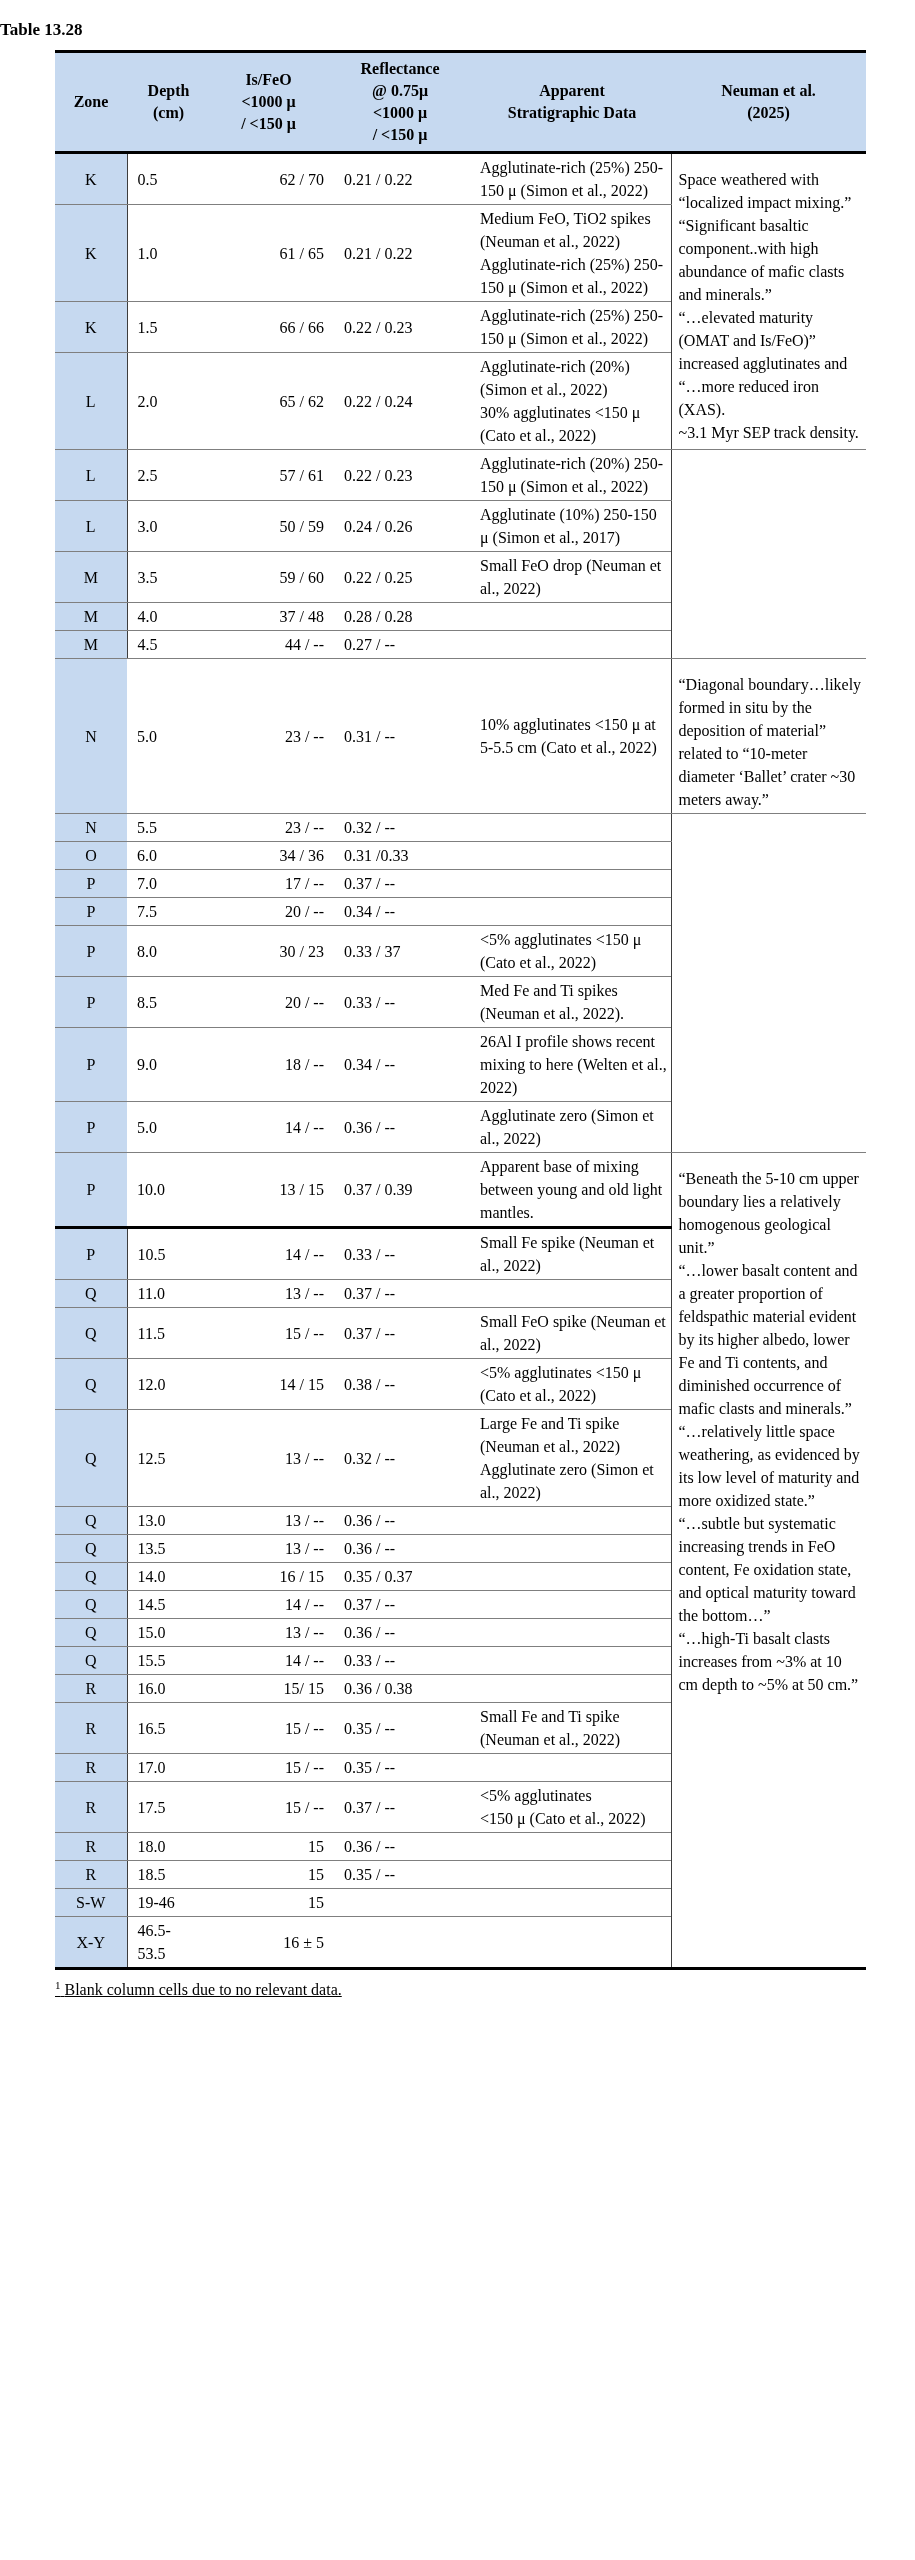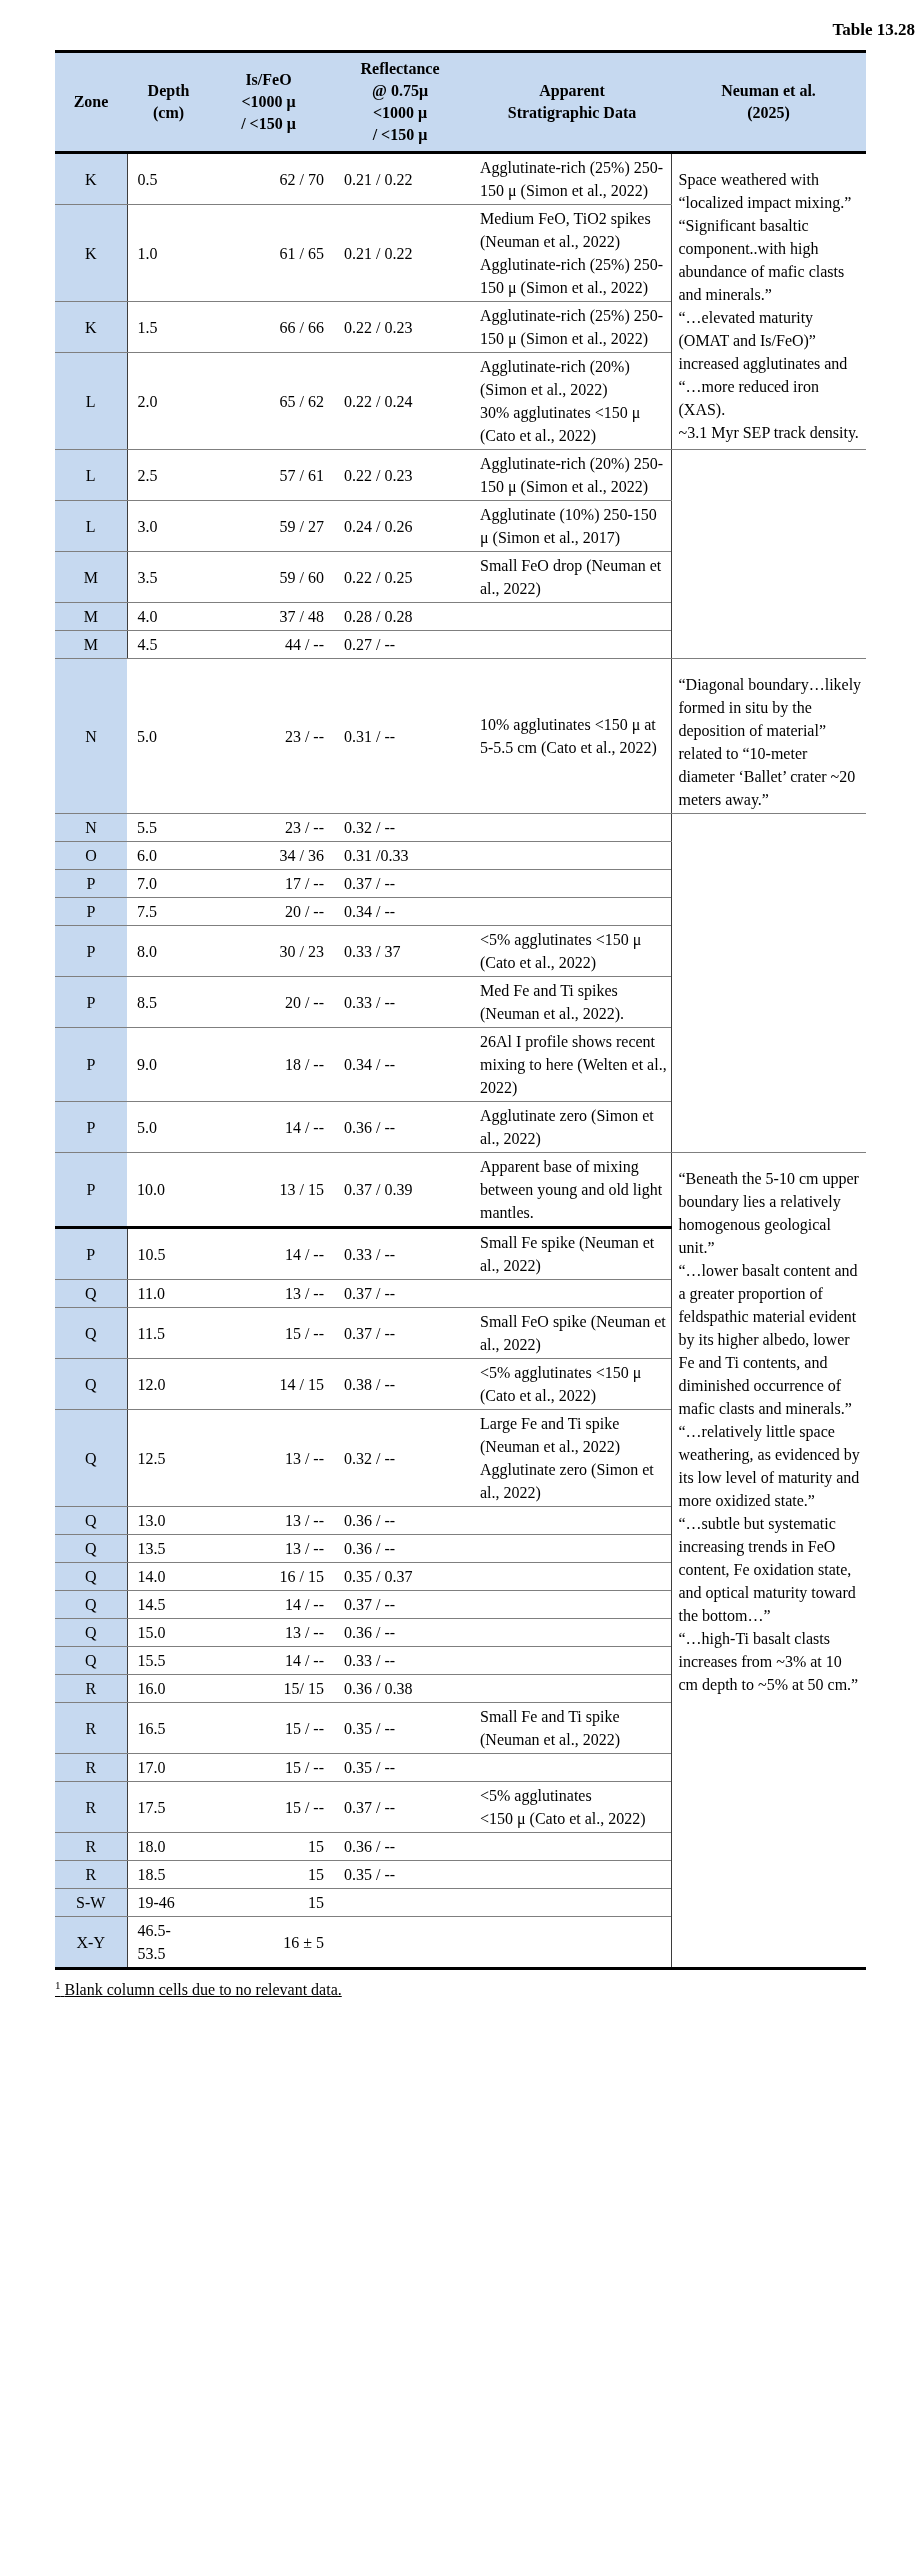--- a/index.html
+++ b/index.html
@@ -1,21 +1,21 @@
 <!DOCTYPE html>
 <html><head>
 <meta charset="utf-8">
 <style>
   html,body{margin:0;padding:0;}
   body{
     width:915px;height:2560px;overflow:hidden;background:#ffffff;
     font-family:"Liberation Serif","DejaVu Serif",serif;color:#000;
     --header-bg:#c6d9f0;--zone-bg:#c6d9f0;--row-line:#7f7f7f;--thick-line:#000;--col-divider:#3d3d3d;
   }
-  .title-block{padding-top:16px;text-align:right;font-weight:bold;font-size:17px;line-height:27px;}
+  .title-block{padding-top:16px;text-align:left;font-weight:bold;font-size:17px;line-height:27px;}
   .title-block sup{font-size:11px;}
   table.strat{
     border-collapse:collapse;table-layout:fixed;width:811px;margin:7px 0 0 55px;
   }
   col.c0{width:72px;}col.c1{width:83px;}col.c2{width:117px;}
   col.c3{width:146px;}col.c4{width:198px;}col.c5{width:195px;}
   th{
     background:var(--header-bg);font-weight:bold;font-size:16px;line-height:22px;
     text-align:center;vertical-align:middle;padding:5px 2px;white-space:pre-line;
     border-top:3px solid var(--thick-line);border-bottom:3px solid var(--thick-line);
@@ -111,21 +111,21 @@
         <td class="zone vline">L</td>
         <td class="depth">2.5</td>
         <td class="isfeo">57 / 61</td>
         <td class="refl">0.22 / 0.23</td>
         <td class="apparent">Agglutinate-rich (20%) 250-150 μ (Simon et al., 2022)</td>
         <td class="neuman" rowspan="5"></td>
       </tr>
       <tr>
         <td class="zone vline">L</td>
         <td class="depth">3.0</td>
-        <td class="isfeo">59 / 27</td>
+        <td class="isfeo">50 / 59</td>
         <td class="refl">0.24 / 0.26</td>
         <td class="apparent">Agglutinate (10%) 250-150 μ (Simon et al., 2017)</td>
       </tr>
       <tr>
         <td class="zone vline">M</td>
         <td class="depth">3.5</td>
         <td class="isfeo">59 / 60</td>
         <td class="refl">0.22 / 0.25</td>
         <td class="apparent">Small FeO drop (Neuman et al., 2022)</td>
       </tr>
@@ -142,21 +142,21 @@
         <td class="isfeo">44 / --</td>
         <td class="refl">0.27 / --</td>
         <td class="apparent"></td>
       </tr>
       <tr>
         <td class="zone">N</td>
         <td class="depth">5.0</td>
         <td class="isfeo">23 / --</td>
         <td class="refl">0.31 / --</td>
         <td class="apparent">10% agglutinates &lt;150 μ at 5-5.5 cm (Cato et al., 2022)</td>
-        <td class="neuman" rowspan="1">“Diagonal boundary…likely formed in situ by the deposition of material” related to “10-meter diameter ‘Ballet’ crater ~20 meters away.”</td>
+        <td class="neuman" rowspan="1">“Diagonal boundary…likely formed in situ by the deposition of material” related to “10-meter diameter ‘Ballet’ crater ~30 meters away.”</td>
       </tr>
       <tr>
         <td class="zone">N</td>
         <td class="depth">5.5</td>
         <td class="isfeo">23 / --</td>
         <td class="refl">0.32 / --</td>
         <td class="apparent"></td>
         <td class="neuman" rowspan="8"></td>
       </tr>
       <tr>

